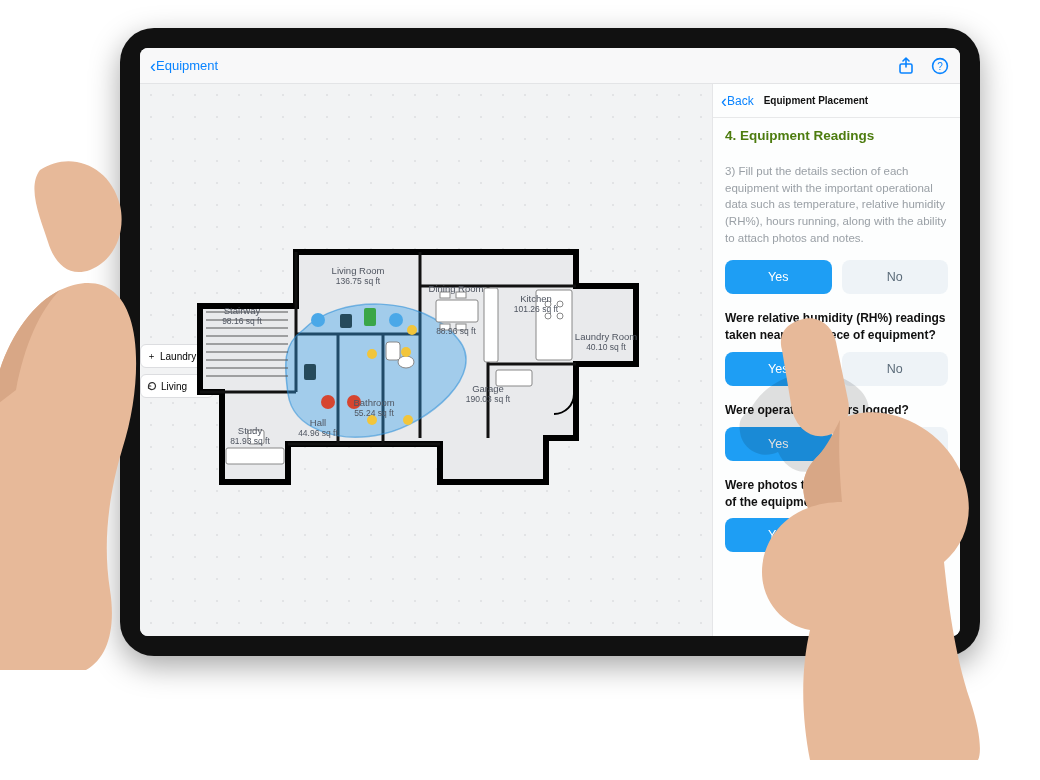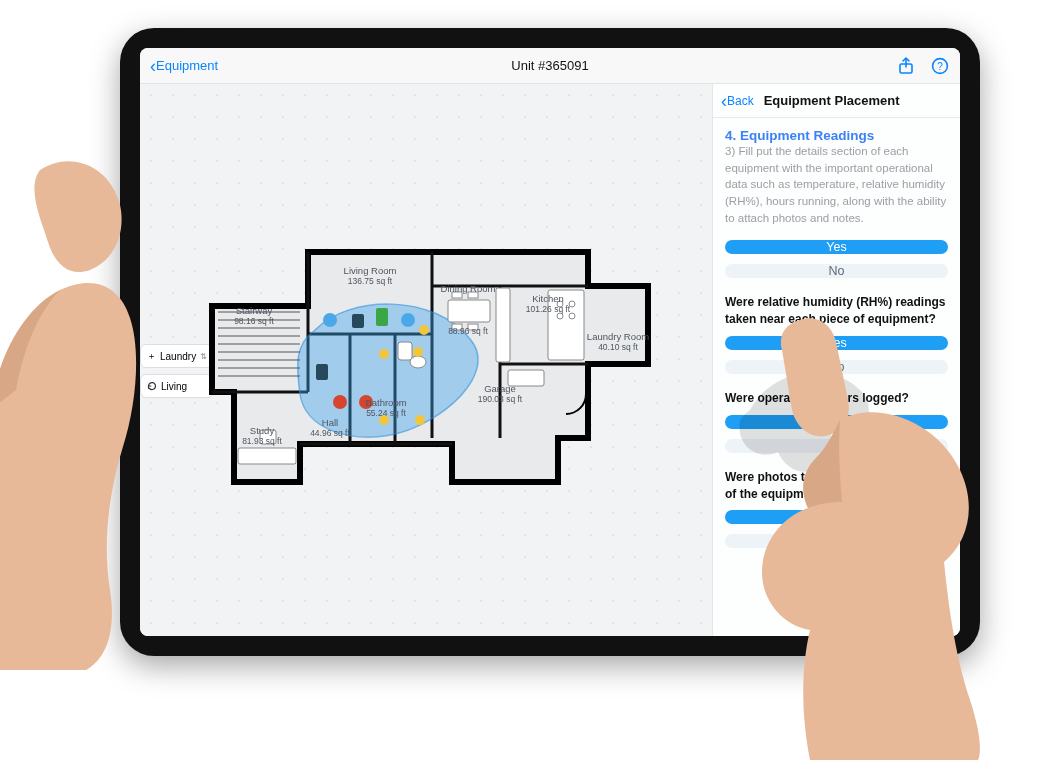--- a/index.html
+++ b/index.html
@@ -45,33 +45,33 @@
   .icon-btn { width: 20px; height: 20px; display: inline-flex; align-items: center; justify-content: center; color: #0A84FF; cursor: pointer; }
 
   
   .content { flex: 1; display: flex; min-height: 0; }
   .canvas { flex: 1; position: relative; background: #f2f3f4; overflow: hidden; }
   .sidebar { width: 248px; background: #fdfefe; border-left: 1px solid #e5e6e8; display: flex; flex-direction: column; font-size: 12px; }
 
   
   .side-head { display: flex; align-items: center; height: 34px; border-bottom: 1px solid #e8e9ea; padding: 0 8px; gap: 6px; }
   .side-back { color: #0A84FF; display: inline-flex; align-items: center; font-size: 12px; cursor: pointer; }
-  .side-title { font-weight: 600; color: #111; font-size: 13px; margin-left: 4px; }
+  .side-title { font-weight: 600; color: #111; font-size: 10px; margin-left: 4px; }
 
   .side-body { padding: 10px 12px; overflow-y: hidden; flex: 1; }
-  .section-title { font-weight: 700; font-size: 13.5px; margin-bottom: 0; color: #3b82f6; }
+  .section-title { font-weight: 700; font-size: 13.5px; margin-bottom: 20px; color: #4d7c0f; }
   .hint { color: #9aa0a6; font-size: 11.5px; line-height: 1.45; margin-bottom: 14px; }
   .question { font-weight: 600; font-size: 12px; line-height: 1.4; margin-bottom: 8px; color: #111; }
-  .btn-row { display: flex; gap: 10px; margin-bottom: 16px; flex-direction: column; }
+  .btn-row { display: flex; gap: 10px; margin-bottom: 16px; }
   .pill { flex: 1; height: 34px; border-radius: 8px; font-size: 12.5px; display: flex; align-items: center; justify-content: center; cursor: pointer; user-select: none; }
   .pill.yes { background: #1E9EF4; color: #fff; }
   .pill.no  { background: #eef3f7; color: #5b6b79; }
 
   
-  .floorplan-wrap { position: absolute; left: 60px; top: 150px; width: 460px; height: 260px; }
+  .floorplan-wrap { position: absolute; left: 48px; top: 150px; width: 460px; height: 260px; }
   .dot-grid {
     position: absolute; inset: 0;
     background-image: radial-gradient(#d8d9db 1px, transparent 1px);
     background-size: 22px 22px;
     opacity: .6;
   }
   svg.floor { width: 100%; height: 100%; }
   .wall { stroke: #000; stroke-width: 6; fill: #e9eaec; }
   .inwall { stroke: #111; stroke-width: 3; fill: none; }
   .moisture { fill: rgba(55,160,235,.40); stroke: rgba(40,140,215,.55); stroke-width: 1.5; }
@@ -107,21 +107,20 @@
 <div class="tablet">
   <div class="screen">
 
     <div class="navbar">
       <div class="nav-left">
         <span class="back-link">
           <span class="chev">‹</span>
           <span>Equipment</span>
         </span>
       </div>
-      <div class="nav-center">Unit #365091</div>
       <div class="nav-right">
         <span class="icon-btn">
           <svg width="16" height="18" viewBox="0 0 16 18">
               <path d="M8 1v9M8 1l-3 3M8 1l3 3" stroke="#0A84FF" stroke-width="1.6" fill="none" stroke-linecap="round"></path>
               <rect x="2" y="7" width="12" height="9" rx="1.5" stroke="#0A84FF" stroke-width="1.6" fill="none"></rect>
             </svg>
         </span>
         <span class="icon-btn">
           <svg width="18" height="18" viewBox="0 0 18 18">
               <circle cx="9" cy="9" r="7.4" stroke="#0A84FF" stroke-width="1.6" fill="none"></circle>

